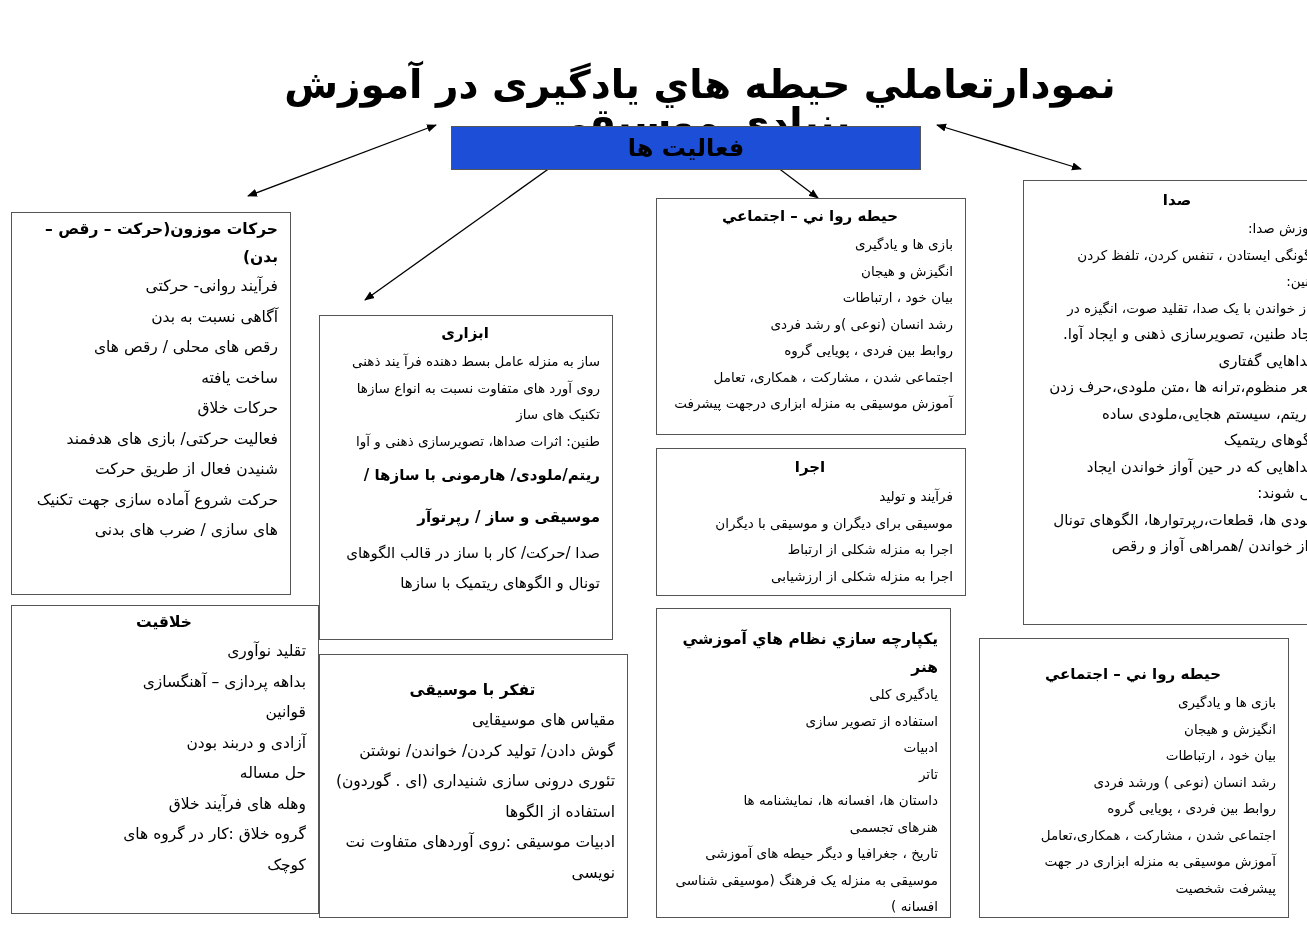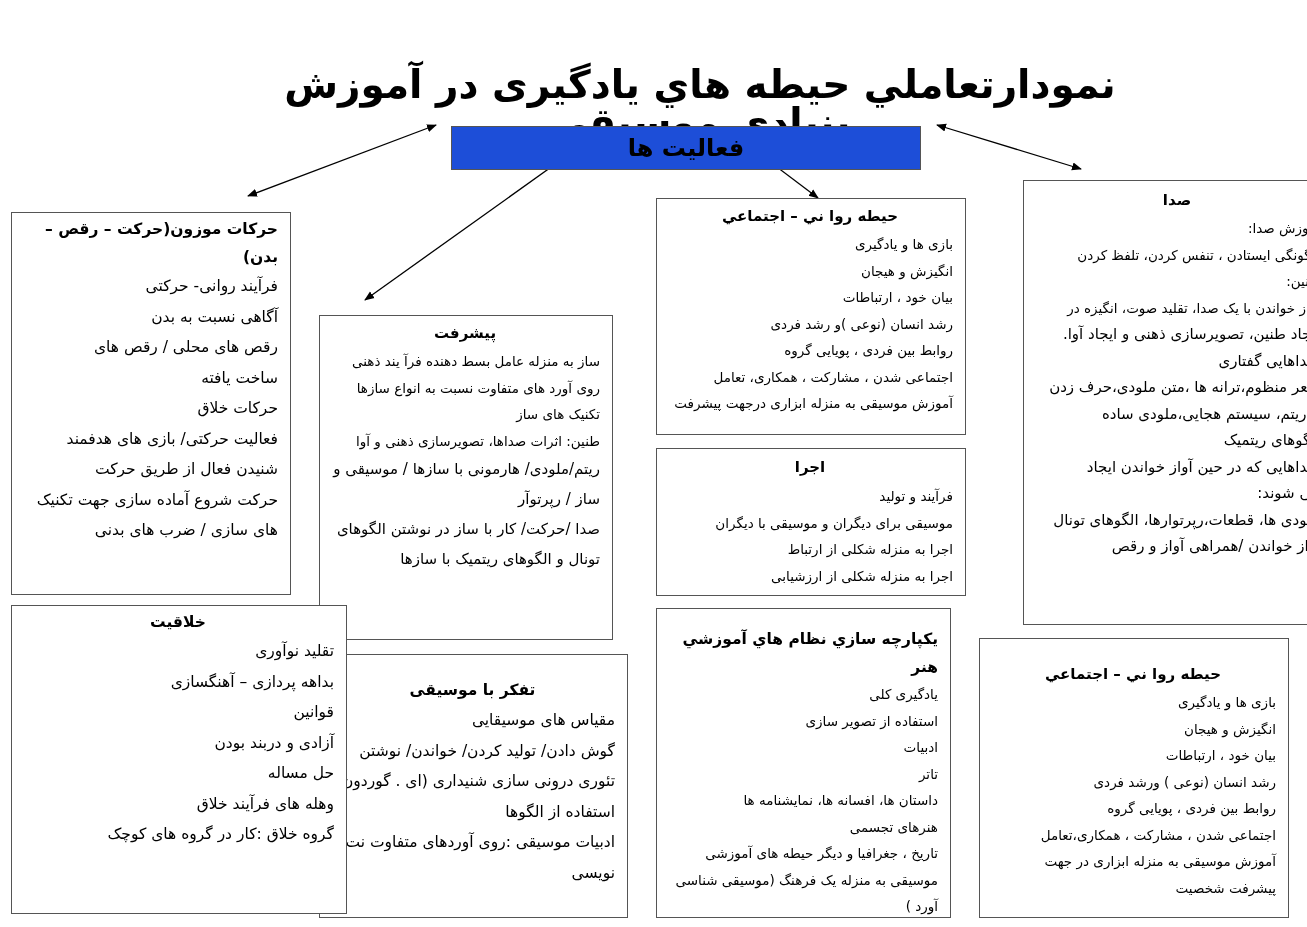--- a/index.html
+++ b/index.html
@@ -77,42 +77,42 @@
 
 <div class="box" style="left:656px; top:608px; width:295px; height:310px; padding-top:16px;">
   <div class="hd right" style="line-height:28px; font-size:15.5px;">يكپارچه سازي نظام هاي آموزشي هنر</div>
   <div class="it">یادگیری  کلی</div>
   <div class="it">استفاده از تصویر سازی</div>
   <div class="it">ادبیات</div>
   <div class="it">تاتر</div>
   <div class="it">داستان ها، افسانه ها، نمایشنامه ها</div>
   <div class="it">هنرهای تجسمی</div>
   <div class="it">تاریخ ، جغرافیا و دیگر حیطه های آموزشی</div>
-  <div class="it">موسیقی به منزله یک فرهنگ (موسیقی شناسی آورد  )</div>
+  <div class="it">موسیقی به منزله یک فرهنگ (موسیقی شناسی افسانه  )</div>
 </div>
 
 <div class="box" style="left:979px; top:638px; width:310px; height:280px; padding-top:20px;">
   <div class="hd" style="line-height:30px;">حيطه روا ني – اجتماعي</div>
   <div class="it">بازی ها و یادگیری</div>
   <div class="it">انگیزش و هیجان</div>
   <div class="it">بیان خود ، ارتباطات</div>
   <div class="it">رشد انسان (نوعی )  ورشد فردی</div>
   <div class="it">روابط بین فردی ، پویایی گروه</div>
   <div class="it">اجتماعی شدن ، مشارکت ،  همکاری،تعامل</div>
   <div class="it" style="padding-left:30px;">آموزش موسیقی به منزله ابزاری در جهت پیشرفت شخصیت</div>
 </div>
 
 <div class="box" style="left:319px; top:315px; width:294px; height:325px; padding-top:2px;">
-  <div class="hd" style="line-height:30px;">پیشرفت</div>
+  <div class="hd" style="line-height:30px;">ابزاری</div>
   <div class="it" style="text-align:justify; text-align-last:right;">ساز به منزله عامل بسط دهنده فرآ یند ذهنی</div>
   <div class="it">روی آورد های متفاوت نسبت به انواع سازها</div>
   <div class="it">تکنیک های ساز</div>
   <div class="it">طنین: اثرات صداها، تصویرسازی ذهنی و آوا</div>
-  <div class="it b" style="line-height:30px;">ریتم/ملودی/ هارمونی با سازها / موسیقی و ساز / رپرتوآر</div>
-  <div class="it b" style="line-height:30px;">صدا /حرکت/ کار با ساز در نوشتن الگوهای تونال و الگوهای ریتمیک با سازها</div>
+  <div class="it b" style="line-height:42px;font-weight:bold;">ریتم/ملودی/ هارمونی با سازها / موسیقی و ساز / رپرتوآر</div>
+  <div class="it b" style="line-height:30px;">صدا /حرکت/ کار با ساز در قالب الگوهای تونال و الگوهای ریتمیک با سازها</div>
 </div>
 
 <div class="box big" style="left:319px; top:654px; width:309px; height:264px; padding-top:20px;">
   <div class="hd">تفکر با موسیقی</div>
   <div class="it">مقیاس های موسیقایی</div>
   <div class="it">گوش دادن/ تولید کردن/  خواندن/ نوشتن</div>
   <div class="it">تئوری درونی سازی شنیداری (ای . گوردون)</div>
   <div class="it">استفاده از الگوها</div>
   <div class="it">ادبیات موسیقی :روی آوردهای متفاوت نت نویسی</div>
 </div>
@@ -121,21 +121,21 @@
   <div class="hd right" style="line-height:28px;">حرکات موزون(حرکت – رقص – بدن)</div>
   <div class="it">فرآیند روانی- حرکتی</div>
   <div class="it">آگاهی نسبت به بدن</div>
   <div class="it" style="padding-left:60px;">رقص های محلی / رقص های ساخت  یافته</div>
   <div class="it">حرکات خلاق</div>
   <div class="it">فعالیت حرکتی/ بازی های هدفمند</div>
   <div class="it">شنیدن فعال از طریق حرکت</div>
   <div class="it">حرکت شروع  آماده سازی جهت تکنیک های سازی /  ضرب های بدنی</div>
 </div>
 
-<div class="box big" style="left:11px; top:605px; width:336px; height:309px; padding-top:2px;">
+<div class="box big" style="left:11px; top:605px; width:308px; height:309px; padding-top:2px;">
   <div class="hd" style="line-height:28px;">خلاقيت</div>
   <div class="it">تقلید نوآوری</div>
   <div class="it">بداهه پردازی – آهنگسازی</div>
   <div class="it">قوانین</div>
   <div class="it">آزادی و دربند بودن</div>
   <div class="it">حل مساله</div>
   <div class="it">وهله های فرآیند خلاق</div>
   <div class="it" style="padding-left:60px;">گروه خلاق :کار در گروه های کوچک</div>
 </div>
 

